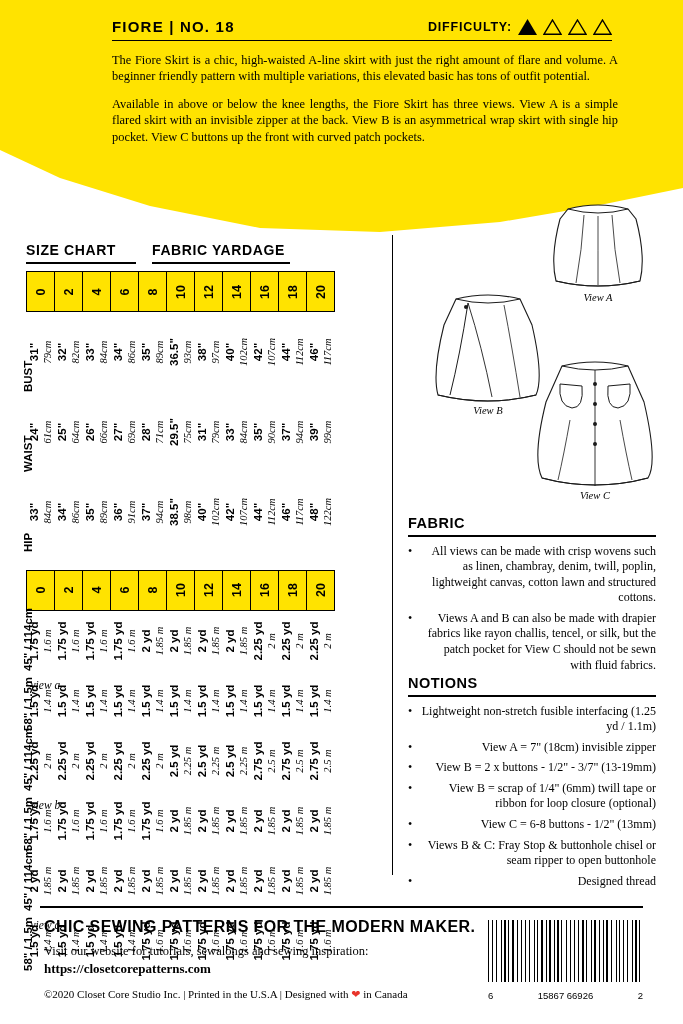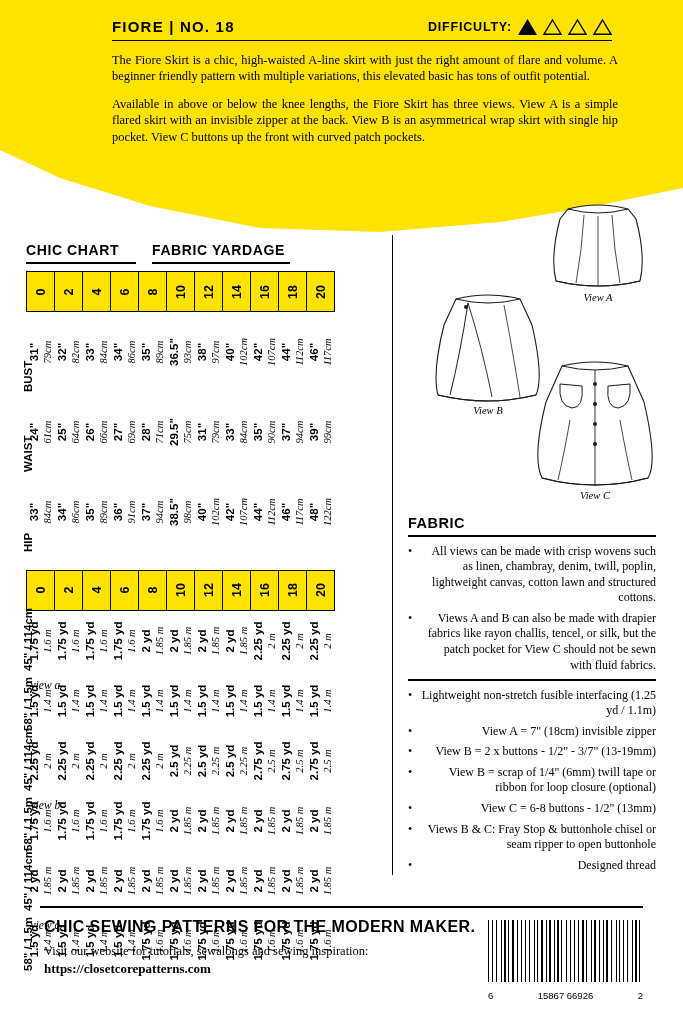--- a/index.html
+++ b/index.html
@@ -172,21 +172,21 @@
       <p>The Fiore Skirt is a chic, high-waisted A-line skirt with just the right amount of flare and volume. A beginner friendly pattern with multiple variations, this elevated basic has tons of outfit potential.</p>
       <p>Available in above or below the knee lengths, the Fiore Skirt has three views. View A is a simple flared skirt with an invisible zipper at the back. View B is an asymmetrical wrap skirt with single hip pocket. View C buttons up the front with curved patch pockets.</p>
     </div>
   </div>
 
   <div class="body-wrap">
 
     <div class="divider-v"></div>
 
     <div class="chart-heads">
-      <div class="sect-title sc">CHIC CHART</div>
+      <div class="sect-title sc">SIZE CHART</div>
       <div class="sect-title fy">FABRIC YARDAGE</div>
     </div>
     <div class="heads-rule-a"></div>
     <div class="heads-rule-b"></div>
 
     <div style="position:absolute; left:26px; top:46px;">
 
       <div style="position:relative;">
         <table class="grid" id="bigtable">
           <tbody id="tbody-main">
@@ -847,40 +847,44 @@
       <div style="position:absolute; left:0; top:290px; width:248px;">
         <div class="rc-title">FABRIC</div>
         <div class="rc-rule"></div>
         <ul class="rc-list">
           <li>All views can be made with crisp wovens such as linen, chambray, denim, twill, poplin, lightweight canvas, cotton lawn and structured cottons.</li>
           <li><span>Views A and B can also be made with drapier fabrics like rayon challis, tencel, or silk, but the patch pocket for View C should not be sewn with fluid fabrics.</span></li>
         </ul>
       </div>
 
       <div style="position:absolute; left:0; top:450px; width:248px;">
+        <div class="rc-title">NOTIONS</div>
         <div class="rc-rule"></div>
         <ul class="rc-list" id="notions-list">
             <li>Lightweight non-stretch fusible interfacing (1.25 yd / 1.1m)</li>
             <li>View A = 7" (18cm) invisible zipper</li>
             <li>View B = 2 x buttons - 1/2" - 3/7" (13-19mm)</li>
             <li>View B = scrap of 1/4" (6mm) twill tape or ribbon for loop closure (optional)</li>
             <li>View C = 6-8 buttons - 1/2" (13mm)</li>
             <li>Views B &amp; C: Fray Stop &amp; buttonhole chisel or seam ripper to open buttonhole</li>
             <li>Designed thread</li>
           </ul>
       </div>
 
     </div>
   </div>
 
   <div class="footer">
     <div class="footer-rule"></div>
     <div class="footer-title">CHIC SEWING PATTERNS FOR THE MODERN MAKER.</div>
     <div class="footer-sub">Visit our website for tutorials, sewalongs and sewing inspiration:</div>
     <div class="footer-url">https://closetcorepatterns.com</div>
+    <div class="footer-copy">
+      <span>©2020 Closet Core Studio Inc. | Printed in the U.S.A | Designed with </span><span class="heart">❤</span><span> in Canada</span>
+    </div>
     <div class="barcode">
       <div class="bars" id="bars">
           <i style="width: 2px; margin-right: 1px; background: rgb(0, 0, 0);"></i>
           <i style="width: 1px; margin-right: 1px; background: transparent;"></i>
           <i style="width: 1px; margin-right: 1px; background: rgb(0, 0, 0);"></i>
           <i style="width: 2px; margin-right: 1px; background: transparent;"></i>
           <i style="width: 1px; margin-right: 1px; background: rgb(0, 0, 0);"></i>
           <i style="width: 3px; margin-right: 1px; background: transparent;"></i>
           <i style="width: 1px; margin-right: 1px; background: rgb(0, 0, 0);"></i>
           <i style="width: 1px; margin-right: 1px; background: transparent;"></i>

